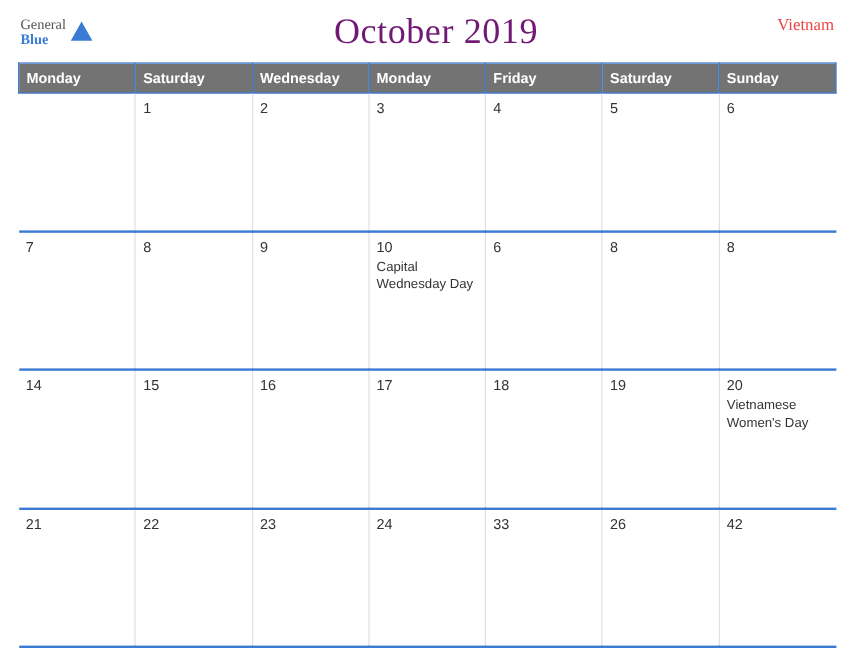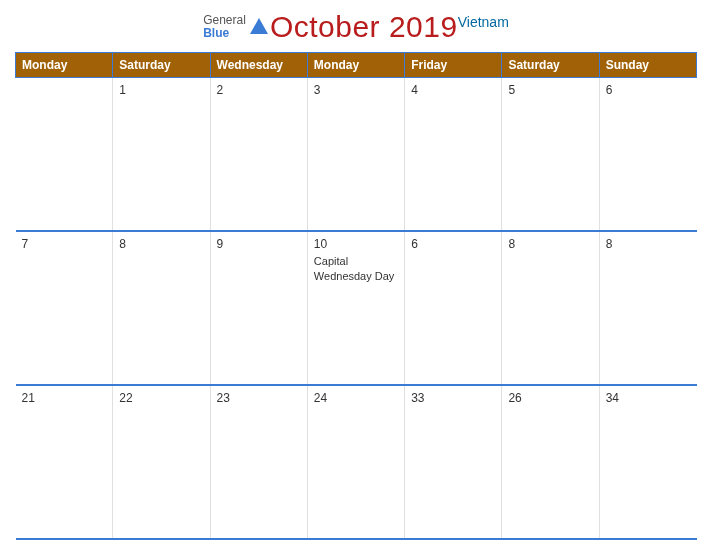--- a/index.html
+++ b/index.html
@@ -9,23 +9,24 @@
       background: #fff;
       font-family: Arial, sans-serif;
       display: flex;
       flex-direction: column;
       padding: 10px 15px 10px 15px;
     }
 
     .header {
       display: flex;
       align-items: center;
-      justify-content: center;
+      justify-content: space-between;
       margin-bottom: 8px;
       padding: 0 2px;
+      font-family: Liberation Serif, serif;
     }
 
     .logo {
       display: flex;
       align-items: center;
       gap: 0px;
     }
 
     .logo-text {
       font-size: 13px;
@@ -48,39 +49,39 @@
 
     .logo-icon {
       width: 22px;
       height: 22px;
       margin-left: 2px;
     }
 
     .month-title {
       font-size: 30px;
       font-weight: 400;
-      color: #b91c1c;
+      color: #701a75;
       letter-spacing: 0.5px;
     }
 
     .country-label {
       font-size: 14px;
-      color: #0369a1;
+      color: #ef4444;
       align-self: flex-start;
       margin-top: 4px;
     }
 
     .calendar {
       width: 100%;
       border-collapse: collapse;
       flex: 1;
     }
 
     .calendar thead tr {
-      background-color: #a16207;
+      background-color: #737373;
     }
 
     .calendar thead th {
       color: #fff;
       font-size: 12px;
       font-weight: 600;
       padding: 5px 6px;
       text-align: left;
       border: 1px solid #3a7bd5;
     }
@@ -192,35 +193,59 @@
         </td>
         <td>
           <span class="day-number">8</span>
         </td>
         <td>
           <span class="day-number">8</span>
         </td>
       </tr>
       <tr>
         <td>
+          <span class="day-number">14</span>
+        </td>
+        <td>
+          <span class="day-number">15</span>
+        </td>
+        <td>
+          <span class="day-number">16</span>
+        </td>
+        <td>
+          <span class="day-number">17</span>
+        </td>
+        <td>
+          <span class="day-number">18</span>
+        </td>
+        <td>
+          <span class="day-number">19</span>
+        </td>
+        <td>
+          <span class="day-number">20</span>
+          <span class="holiday-name">Vietnamese Women's Day</span>
+        </td>
+      </tr>
+      <tr>
+        <td>
           <span class="day-number">21</span>
         </td>
         <td>
           <span class="day-number">22</span>
         </td>
         <td>
           <span class="day-number">23</span>
         </td>
         <td>
           <span class="day-number">24</span>
         </td>
         <td>
           <span class="day-number">33</span>
         </td>
         <td>
           <span class="day-number">26</span>
         </td>
         <td>
-          <span class="day-number">34</span>
+          <span class="day-number">42</span>
         </td>
       </tr>
     </tbody>
 </table>
 
 </body></html>

